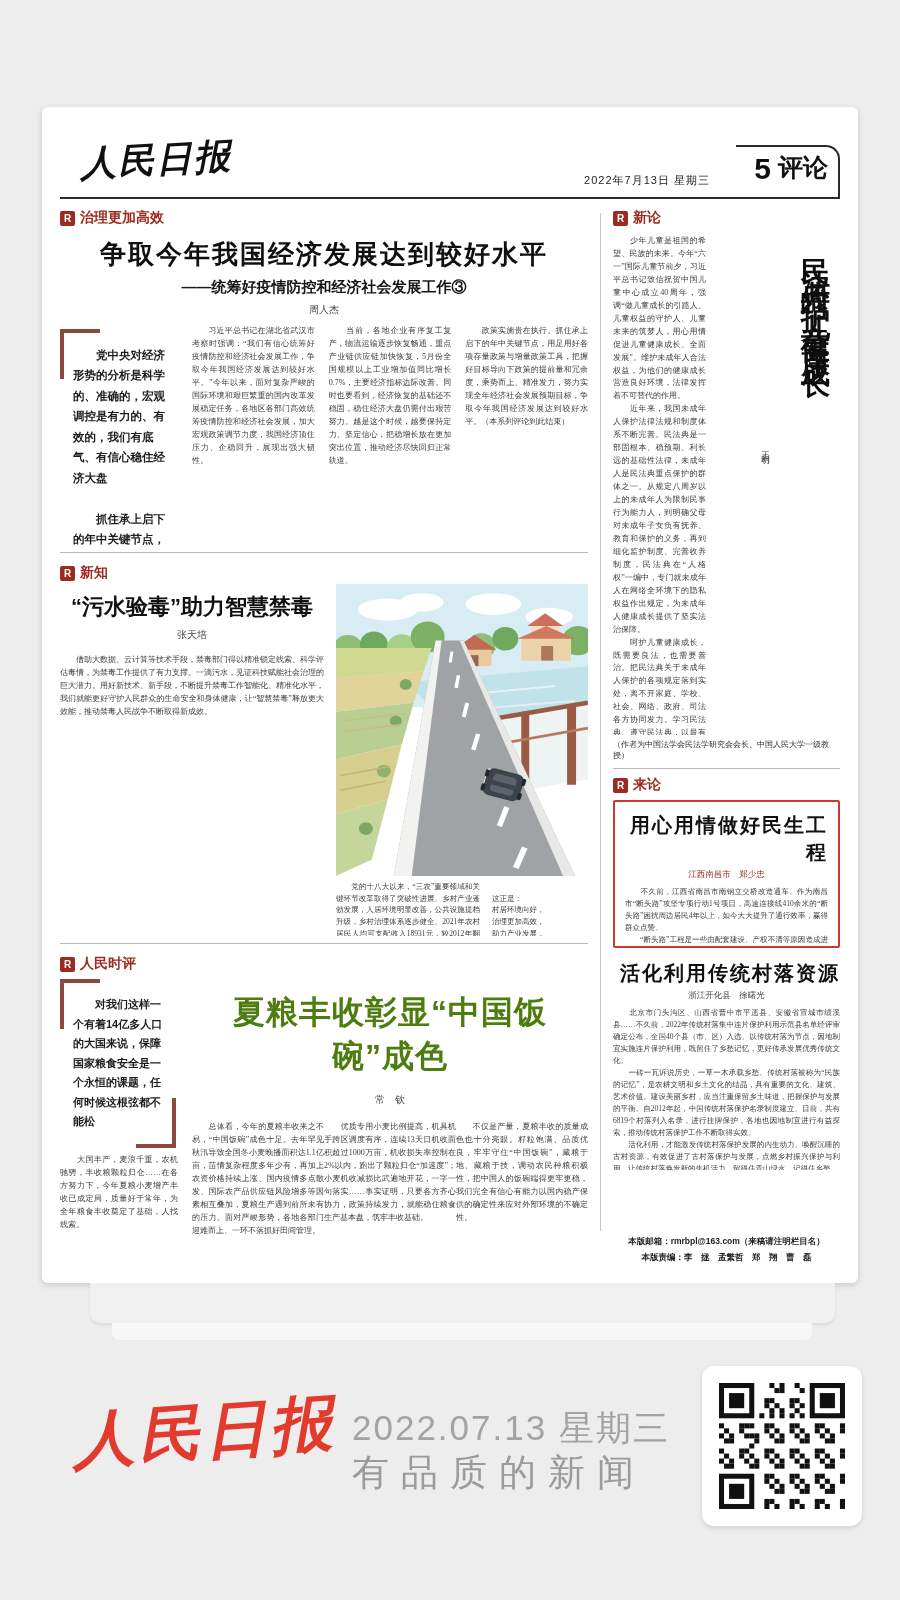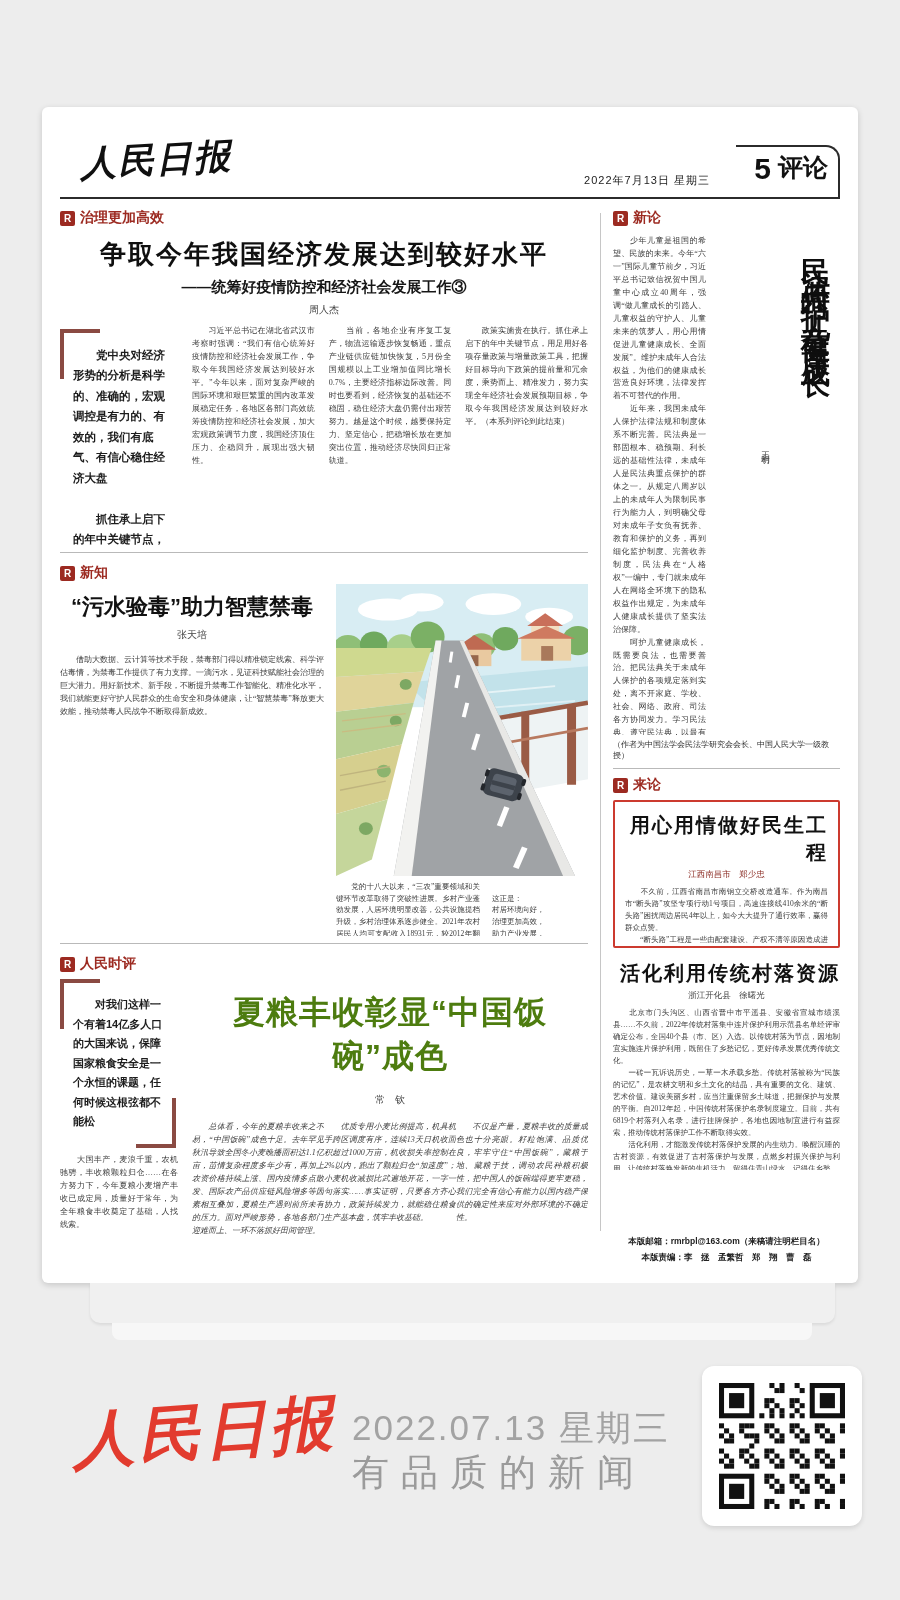--- a/index.html
+++ b/index.html
@@ -82,21 +82,21 @@
   .cap-left{flex:1.5;text-align:justify;color:#3c3c3c;font-family:"Liberation Serif",serif;}
   .cap-right{flex:1;color:#3c3c3c;white-space:pre-line;font-family:"Liberation Serif",serif;}
 
   
   .sec-shiping{flex:1;overflow:hidden;padding-top:4px;display:flex;flex-direction:column;}
   .sp-flex{display:flex;gap:14px;flex:1;overflow:hidden;margin-top:2px;}
   .sp-col1{width:118px;flex:none;display:flex;flex-direction:column;}
   .sp-col1 .quotebox{font-size:11px;}
   .sp-right{flex:1;display:flex;flex-direction:column;min-width:0;}
   .sp-title{font-size:32px;font-weight:900;text-align:center;letter-spacing:1px;margin:16px 0 10px;color:#4d7c0f;}
-  .sp-cols{display:flex;flex:1;overflow:hidden;margin-top:6px;font-style:italic;}
+  .sp-cols{display:flex;flex:1;overflow:hidden;margin-top:6px;}
 
   
   .sec-xinlun{height:552px;overflow:hidden;display:flex;flex-direction:column;}
   .xl-flex{display:flex;flex:1;margin-top:8px;overflow:hidden;gap:48px;}
   .xl-text{flex:1;min-width:0;}
   .xl-vert{width:86px;flex:none;position:relative;}
   .vert-title{
     writing-mode:vertical-rl;font-size:29px;font-weight:900;letter-spacing:11px;
     color:#0e0e0e;height:100%;margin:0 4px 0 auto;
   }

